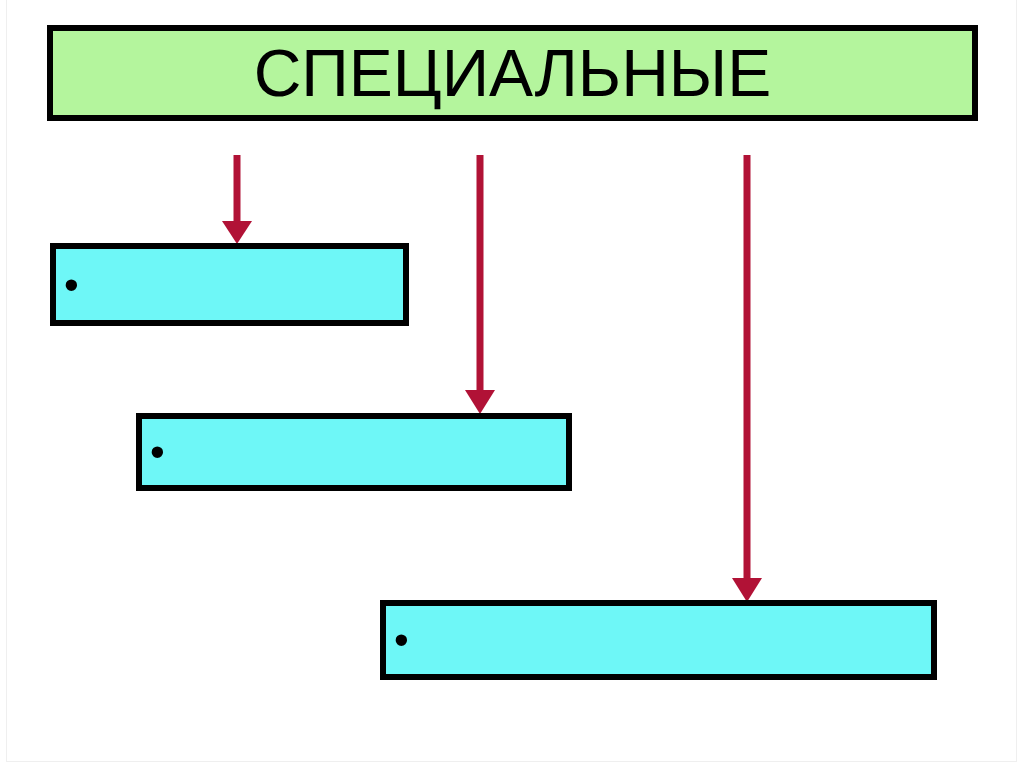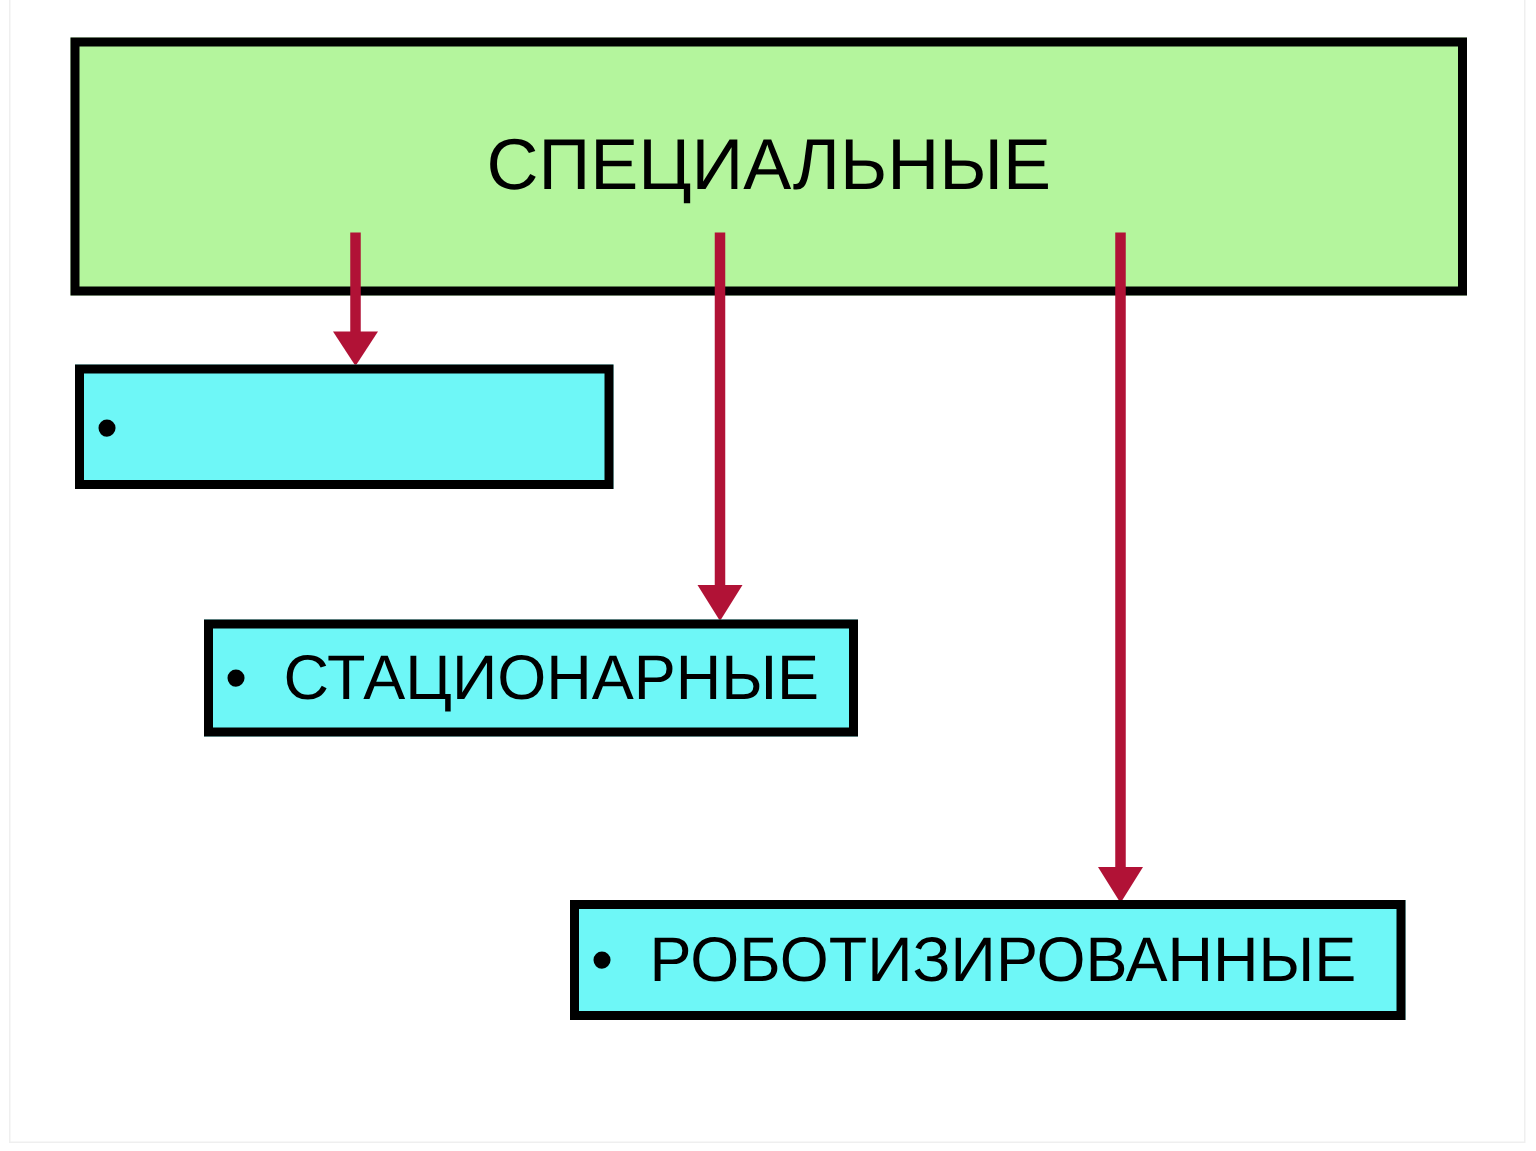--- a/index.html
+++ b/index.html
@@ -35,24 +35,24 @@
     border: 6px solid var(--color-border, #000);
     display: flex;
     align-items: center;
     line-height: 1;
     white-space: nowrap;
   }
   .title-box {
     left: 47px;
     top: 25px;
     width: 931px;
-    height: 172px;
+    height: 96px;
     background: var(--color-title-fill, #b4f59d);
     justify-content: center;
-    font-size: 48px;
+    font-size: 66px;
   }
   .item-box {
     background: var(--color-item-fill, #6ef7f7);
     font-size: 42px;
     padding-left: 8px;
   }
   .item-box .bullet {
     display: inline-block;
     width: 16px;
     margin-right: 23px;
@@ -103,21 +103,19 @@
       <polygon class="arrow-head" points="732,578 762,578 747,602"></polygon>
     </g>
   </svg>
 
   <div class="box item-box box1">
     <span class="bullet">•</span>
   </div>
 
   <div class="box item-box box2">
     <span class="bullet">•</span>
-    <span class="label">СТАЦИОНАРНЫЕ</span>
   </div>
 
   <div class="box item-box box3">
     <span class="bullet">•</span>
-    <span class="label">РОБОТИЗИРОВАННЫЕ</span>
   </div>
 
 </div>
 
 </body></html>

